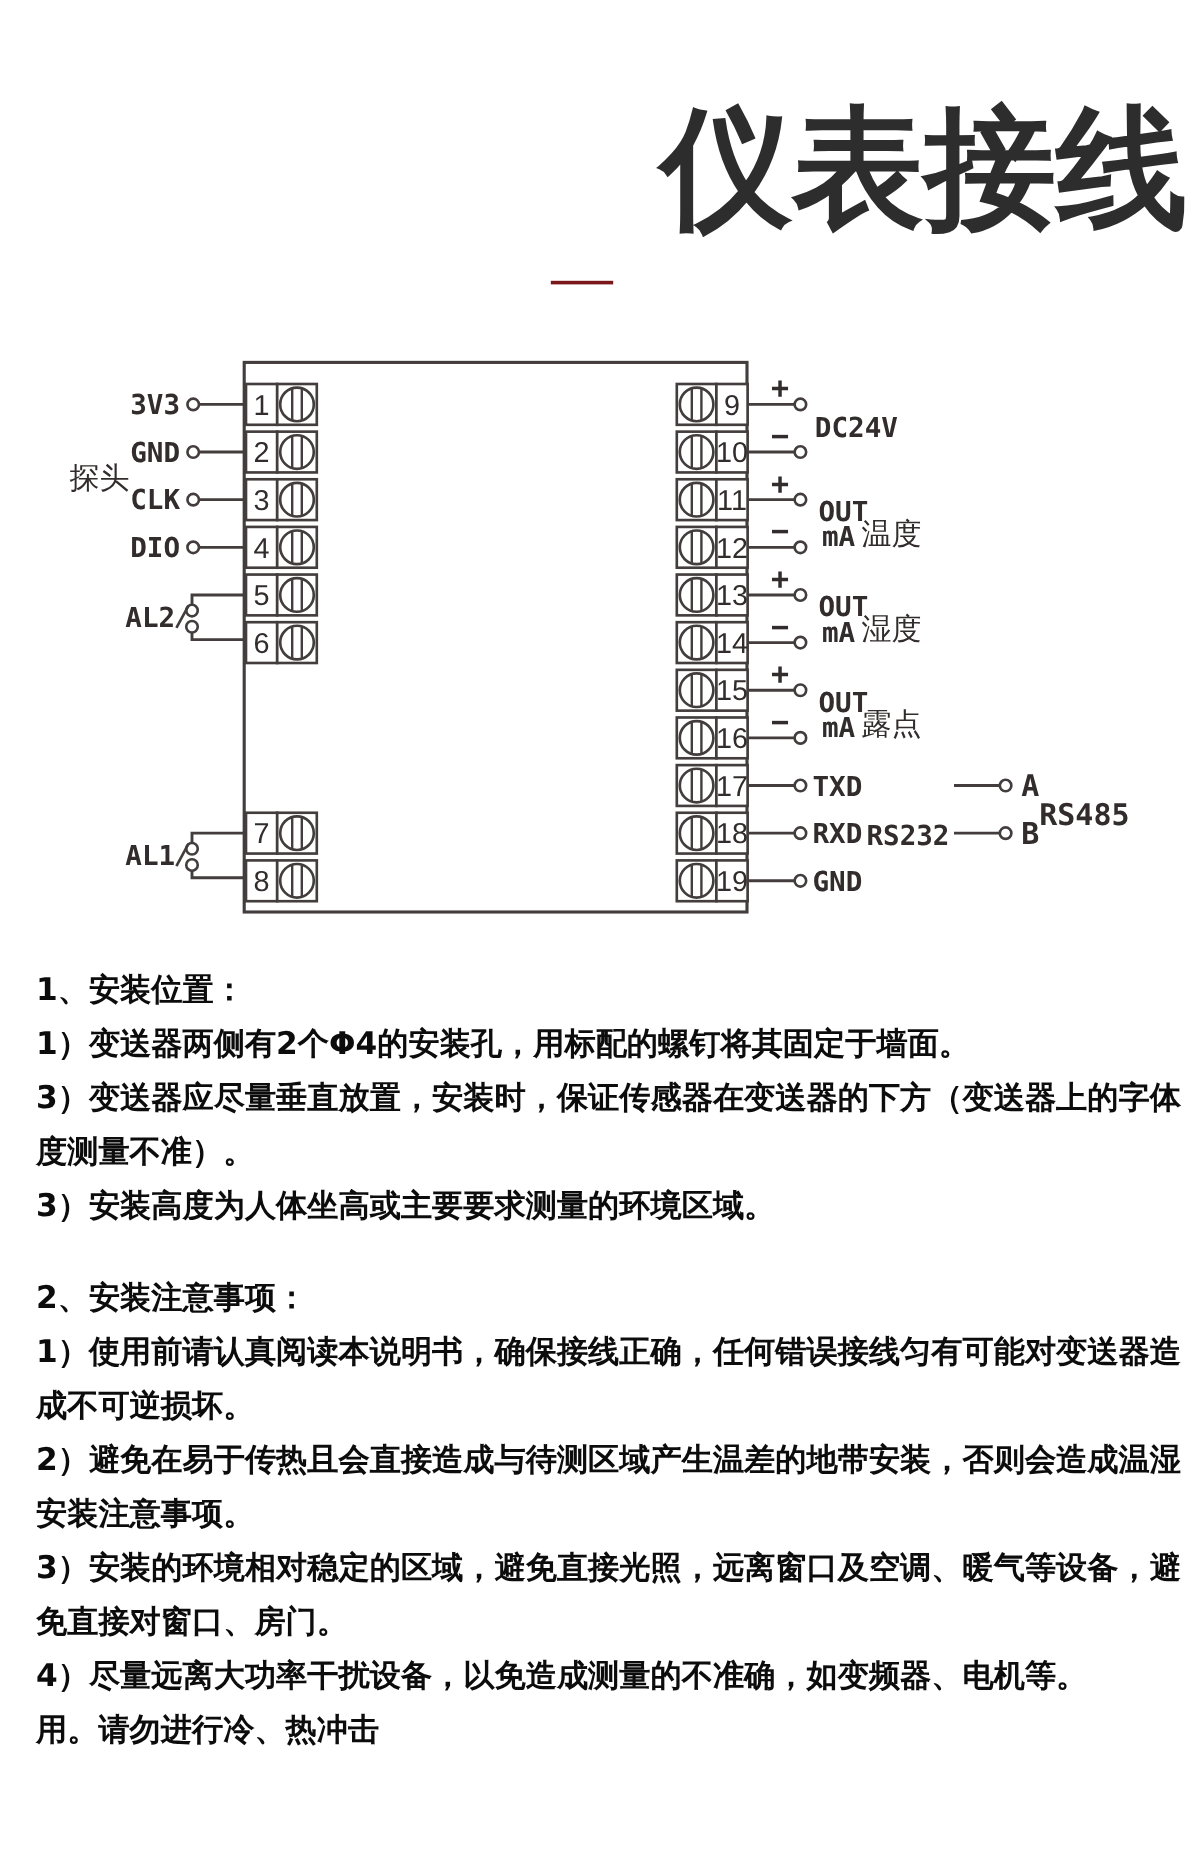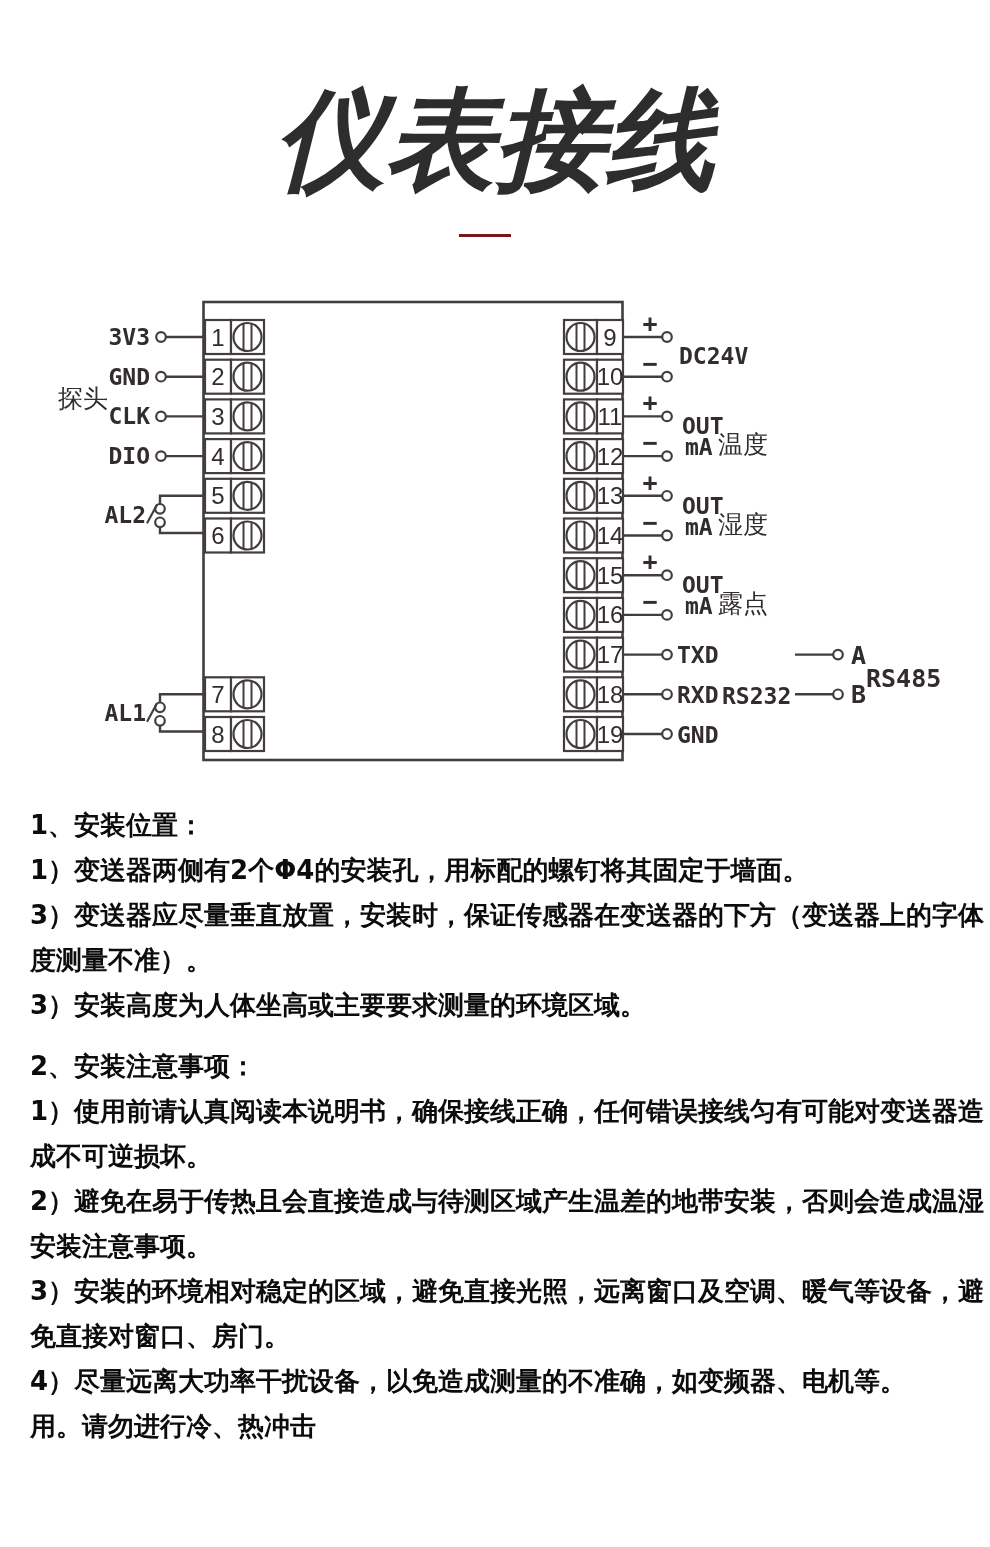--- a/index.html
+++ b/index.html
@@ -1,28 +1,28 @@
 <!DOCTYPE html>
 <html><head>
 <meta charset="utf-8">
 <style>
   html,body{margin:0;padding:0;background:#ffffff;}
   .page{position:relative;width:990px;height:1547px;background:#ffffff;overflow:hidden;
         font-family:"DejaVu Sans",sans-serif;color:#0c0c0c;}
   .title{position:absolute;left:0;right:0;top:58px;height:164px;line-height:164px;
-         text-align:center;font-size:110px;font-weight:800;color:#2d2d2d;letter-spacing:0;font-style:italic;}
+         text-align:right;font-size:110px;font-weight:800;color:#2d2d2d;letter-spacing:0;}
   .divider{position:absolute;left:459px;top:234px;width:52px;height:3px;background:#7a171b;}
   svg.diagram{position:absolute;left:0;top:0;width:990px;height:795px;}
   svg text{fill:#322c2c;}
   svg text.lbl{font-family:"DejaVu Sans Mono",monospace;font-weight:600;}
   svg text.num{font-family:"Liberation Sans",sans-serif;font-weight:400;}
   svg text.cjk{font-family:"DejaVu Sans",sans-serif;font-weight:500;}
   .instructions{position:absolute;left:30px;top:803px;width:940px;}
   .t-line{height:45px;line-height:45px;font-size:26px;white-space:nowrap;font-weight:700;}
-  .section + .section{margin-top:16px;}
+  .section + .section{margin-top:32px;}
 </style>
 </head>
 <body>
 
 <div class="page">
   <div class="title" style="color: rgb(45, 45, 45);">仪表接线</div>
   <div class="divider" style="background: rgb(122, 23, 27);"></div>
   <svg class="diagram" viewBox="0 0 990 795">
       <rect x="203.5" y="302" width="419" height="458" fill="#fff" stroke="#433d3d" stroke-width="2.6"></rect>
       <g>

